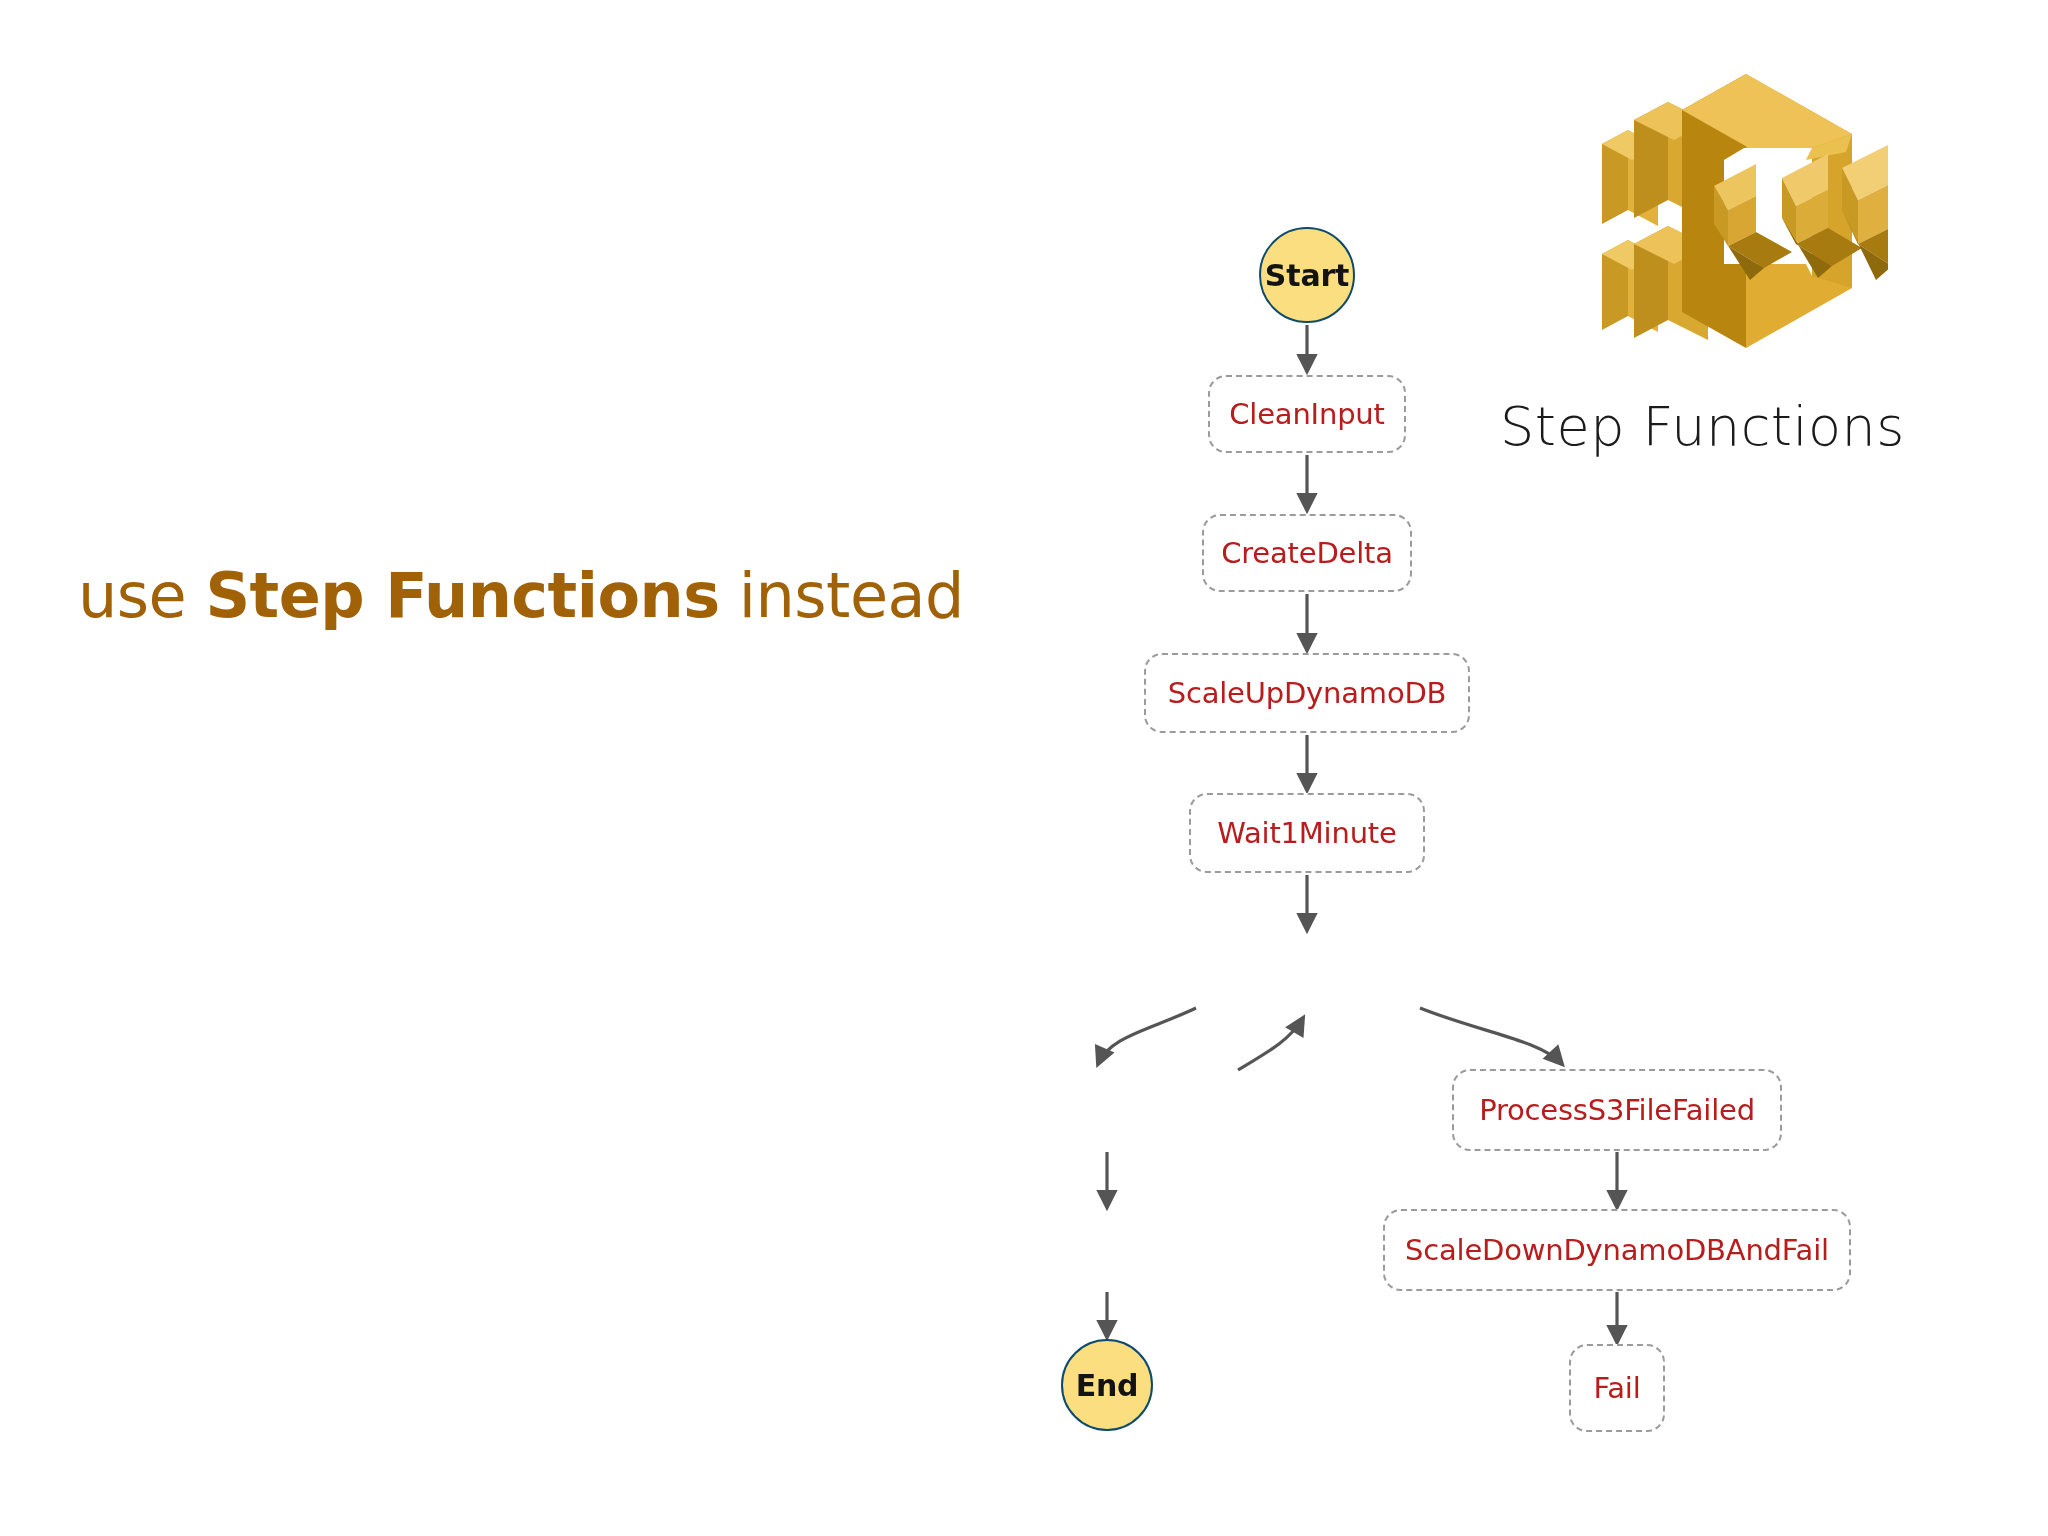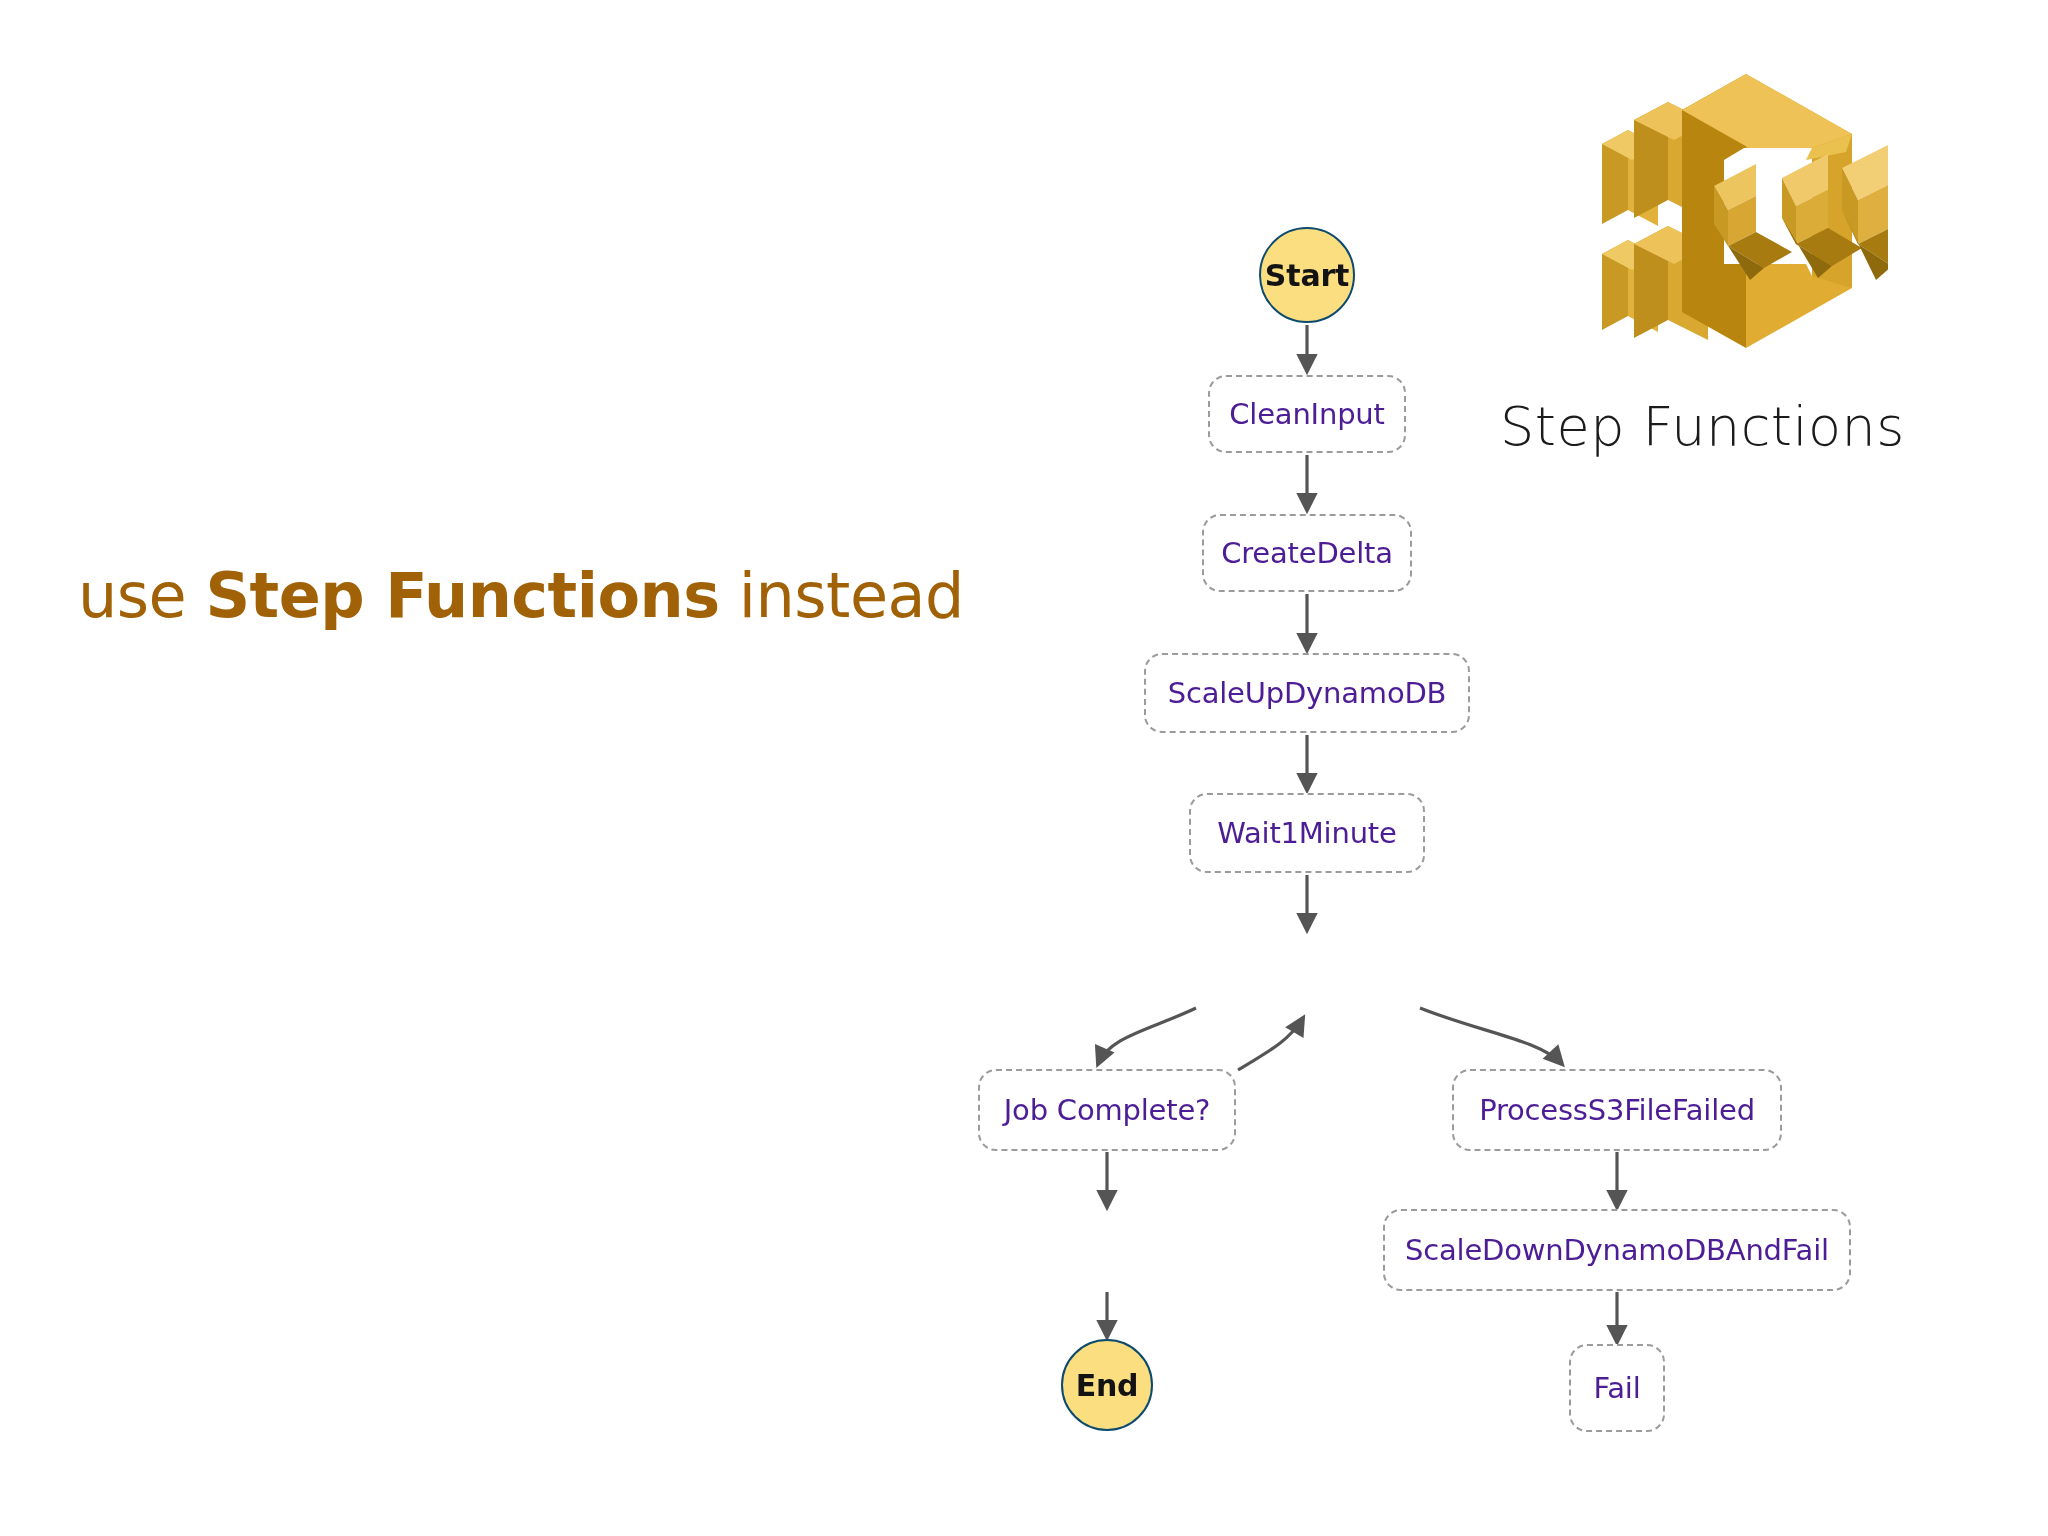--- a/index.html
+++ b/index.html
@@ -51,21 +51,21 @@
     position:absolute;
     left:0; top:0;
     width:2048px; height:1536px;
   }
   #edges{position:absolute;left:0;top:0;width:2048px;height:1536px;}
 
   .node{
     position:absolute;
     box-sizing:border-box;
     display:flex;align-items:center;justify-content:center;
-    color:#4c1d95;
+    color:#b91c1c;
     font-family:"DejaVu Sans", sans-serif;
     font-size:29px;
     font-weight:400;
     letter-spacing:-0.2px;
     white-space:nowrap;
     background:#ffffff;
   }
   .node.task{
     border:2.5px dashed #9b9b9b;
     border-radius:18px;
@@ -202,23 +202,20 @@
 
     <div class="node task" style="left:1144px;top:653px;width:326px;height:80px;">
       <span>ScaleUpDynamoDB</span>
     </div>
 
     <div class="node task" style="left:1189px;top:793px;width:236px;height:80px;">
       <span>Wait1Minute</span>
     </div>
 
 
-    <div class="node task" style="left:978px;top:1069px;width:258px;height:82px;">
-      <span>Job Complete?</span>
-    </div>
 
     <div class="node task" style="left:1452px;top:1069px;width:330px;height:82px;">
       <span>ProcessS3FileFailed</span>
     </div>
 
 
     <div class="node task" style="left:1383px;top:1209px;width:468px;height:82px;">
       <span>ScaleDownDynamoDBAndFail</span>
     </div>
 

